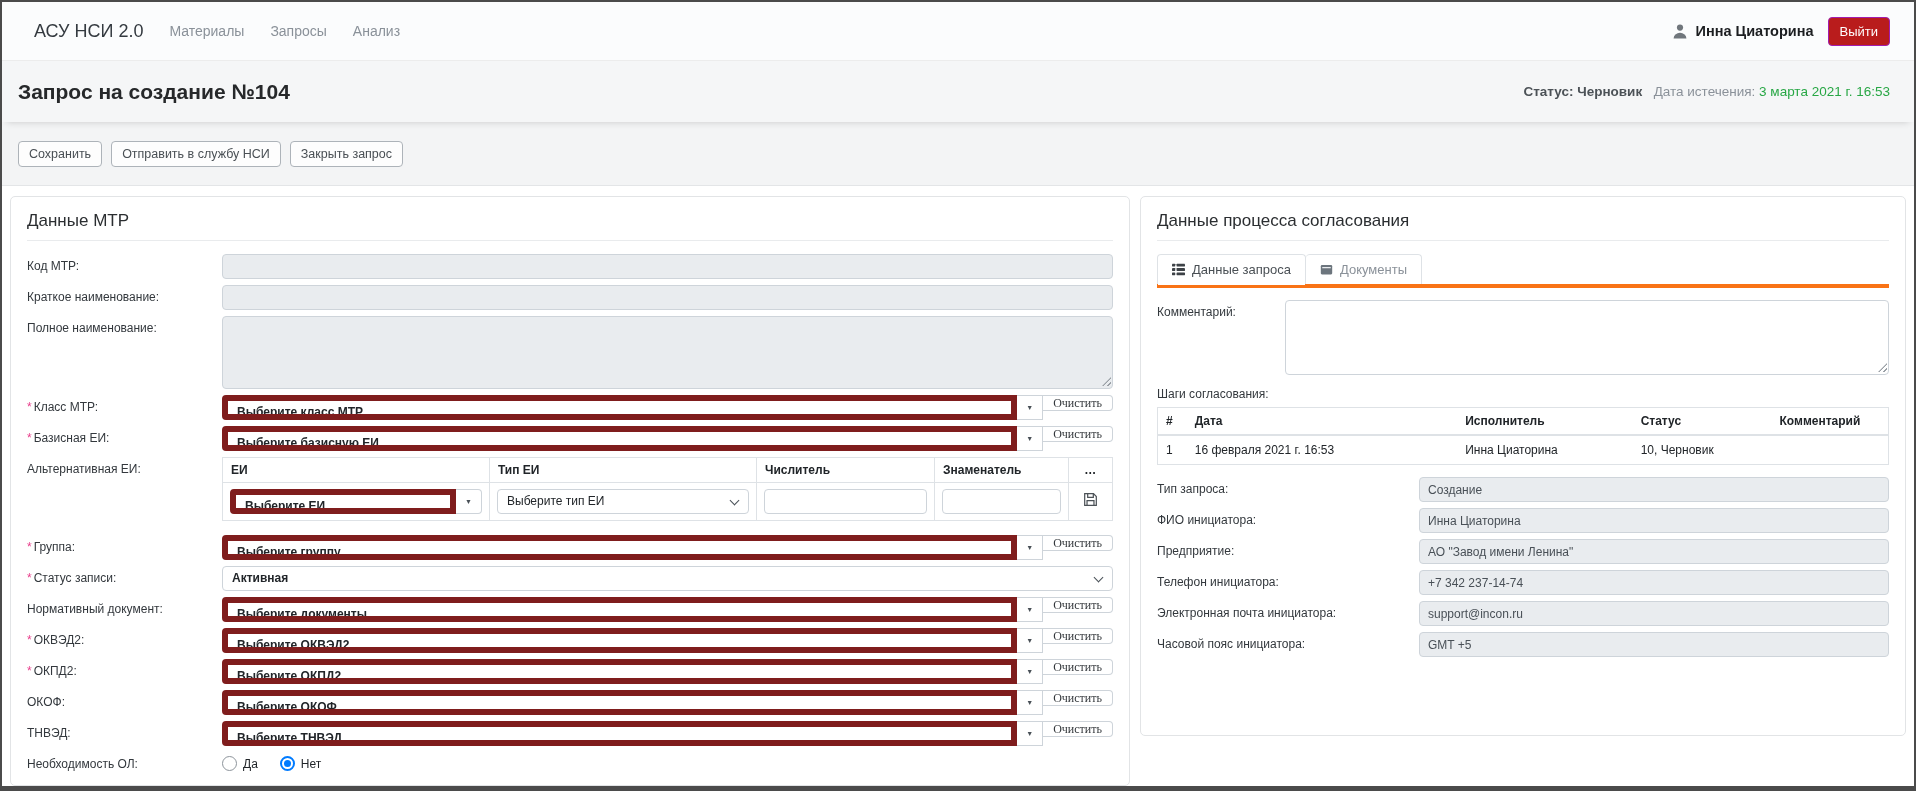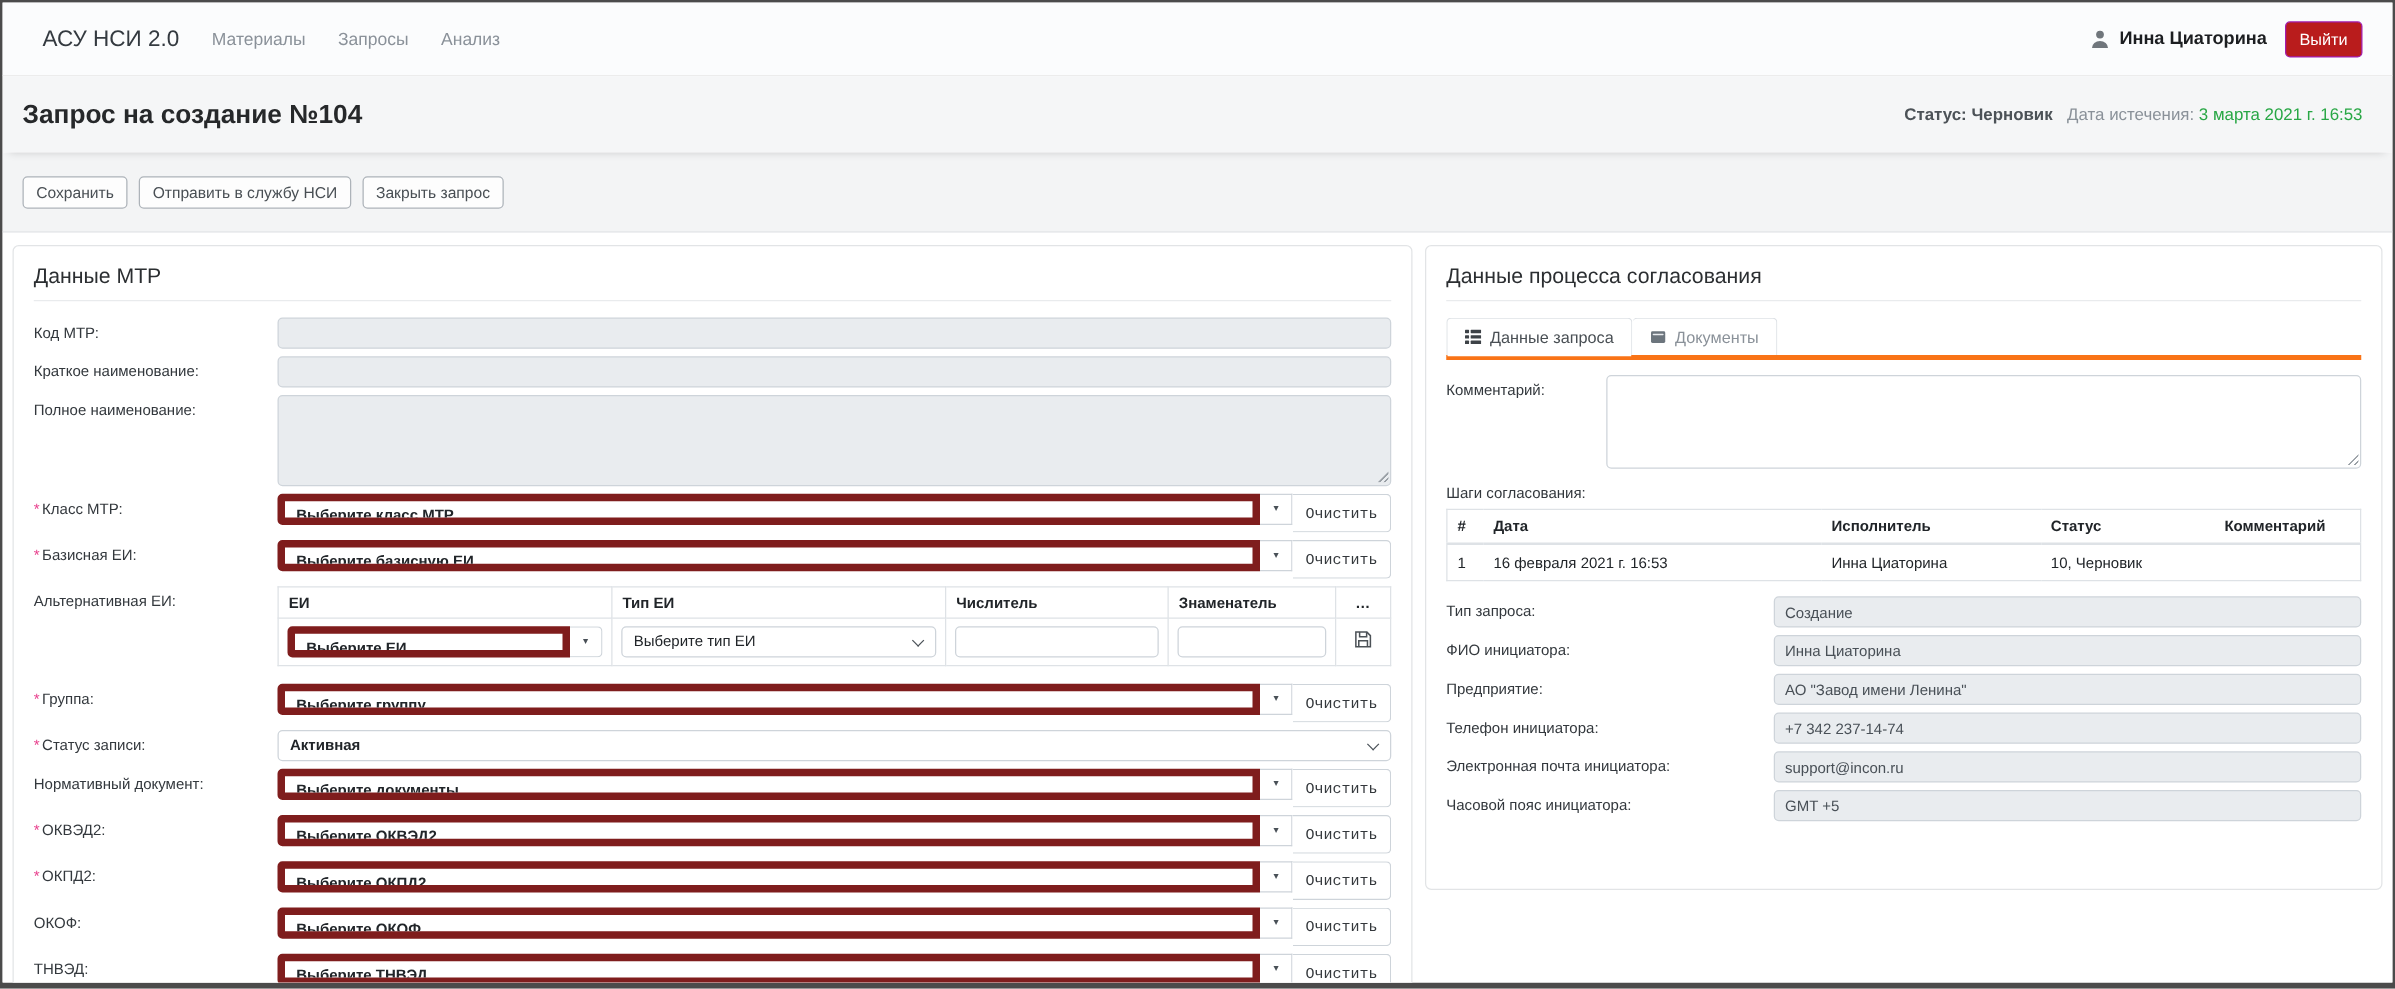--- a/index.html
+++ b/index.html
@@ -25,42 +25,42 @@
   .status-date { color:#28a745; }
 
   
   .toolbar { height:64px; background:#f3f4f5; border-bottom:1px solid #e3e5e7; display:flex; align-items:center; gap:9px; padding:0 16px; position:relative; z-index:1; }
   .btn-outline { background:#fdfdfd; border:1px solid #adb3b9; border-radius:4px; color:#494f54; font-size:12.5px; padding:5px 10px; cursor:pointer; font-family:inherit; }
 
   
   .content { display:flex; align-items:flex-start; gap:10px; padding:10px 8px; background:#fff; }
   .panel { background:#fff; border:1px solid #e2e4e6; border-radius:5px; padding:14px 16px; }
   .panel-left { flex:0 0 1120px; }
-  .panel-right { flex:1; padding-bottom:48px; }
+  .panel-right { flex:1; padding-bottom:72px; }
   .panel-title { font-size:17px; font-weight:400; color:#2b2e31; margin-bottom:9px; }
   .panel hr { border:none; border-top:1px solid #e9ebed; margin-bottom:13px; }
 
   
   .frow { display:flex; align-items:flex-start; margin-bottom:6px; }
   .flabel { width:195px; flex:0 0 195px; font-size:12px; color:#33383d; padding-top:5px; }
   .ast { color:#e83e8c; margin-right:2px; }
   .fctrl { flex:1; min-width:0; }
 
   .inp { width:100%; height:25px; background:#e9ecef; border:1px solid #ced4da; border-radius:4px; font-family:inherit; font-size:12px; color:#495057; padding:2px 8px; }
   .txt { width:100%; height:25px; background:#fff; border:1px solid #ced4da; border-radius:4px; font-family:inherit; font-size:12px; padding:2px 8px; }
   .tarea-wrap { position:relative; width:100%; }
   .tarea { width:100%; border:1px solid #ced4da; border-radius:4px; font-family:inherit; font-size:12px; padding:4px 8px; resize:none; display:block; }
   .tarea.disabled { background:#e9ecef; }
   .rz { position:absolute; right:2px; bottom:3px; width:9px; height:9px; clip-path:polygon(100% 0,100% 100%,0 100%); background:repeating-linear-gradient(-45deg, transparent 0 2px, #9aa0a6 2px 3.2px); pointer-events:none; }
 
   .input-group { display:flex; width:100%; }
   .combo-field { flex:1; min-width:0; height:25px; background:#fff; border:6px solid #7f1d1d; border-radius:4px 0 0 4px; font-size:12px; font-weight:bold; color:#212529; padding:4px 9px; cursor:pointer; white-space:nowrap; overflow:hidden; }
   .combo-arrow { flex:0 0 26px; height:25px; background:#fff; border:1px solid #ced4da; border-left:none; display:flex; align-items:center; justify-content:center; cursor:pointer; padding:0; }
   .caret { font-size:7px; color:#495057; line-height:1; }
-  .btn-clear { flex:0 0 auto; height:31px; background:#fff; border:1px solid #ced4da; border-left:none; border-radius:0 4px 4px 0; font-family:Liberation Mono, monospace; font-size:12px; color:#34383c; padding:0 10px; cursor:pointer; }
+  .btn-clear { flex:0 0 auto; height:16px; background:#fff; border:1px solid #ced4da; border-left:none; border-radius:0 4px 4px 0; font-family:Liberation Serif, serif; font-size:12px; color:#34383c; padding:0 10px; cursor:pointer; }
 
   .select-native { position:relative; width:100%; height:25px; background:#fff; border:1px solid #ced4da; border-radius:4px; font-size:12px; color:#212529; padding:4px 24px 4px 9px; cursor:pointer; white-space:nowrap; overflow:hidden; }
   .select-native.bold-text { font-weight:bold; }
   .chev { position:absolute; right:10px; top:7px; width:7px; height:7px; border-right:1.4px solid #495057; border-bottom:1.4px solid #495057; transform:rotate(45deg); }
 
   
   .alt-table { width:100%; border-collapse:collapse; margin-bottom:8px; }
   .alt-table th { border:1px solid #dee2e6; font-size:12px; text-align:left; padding:5px 8px; color:#212529; }
   .alt-table th.center, .alt-table td.center { text-align:center; }
   .alt-table td { border:1px solid #dee2e6; padding:6px 7px; vertical-align:middle;margin-top:32px; }
@@ -292,20 +292,33 @@
         <label class="flabel">ТНВЭД:</label>
         <div class="fctrl input-group">
           <div class="combo-field">Выберите ТНВЭД</div>
           <button class="combo-arrow">
               <span class="caret">▼</span>
             </button>
           <button class="btn-clear">Очистить</button>
         </div>
       </div>
 
+      <div class="frow" style="margin-bottom:0;">
+        <label class="flabel">Необходимость ОЛ:</label>
+        <div class="fctrl radio-row">
+          <span class="radio-opt">
+              <span class="radio"></span>
+              <span>Да</span>
+            </span>
+          <span class="radio-opt">
+              <span class="radio checked"></span>
+              <span>Нет</span>
+            </span>
+        </div>
+      </div>
     </section>
 
     <section class="panel panel-right">
       <div class="panel-title">Данные процесса согласования</div>
       <hr>
 
       <div class="tabs">
         <div class="tab active">
           <span style="display:inline-flex;">
             <svg width="13" height="13" viewBox="0 0 16 16" fill="#3d4247">

